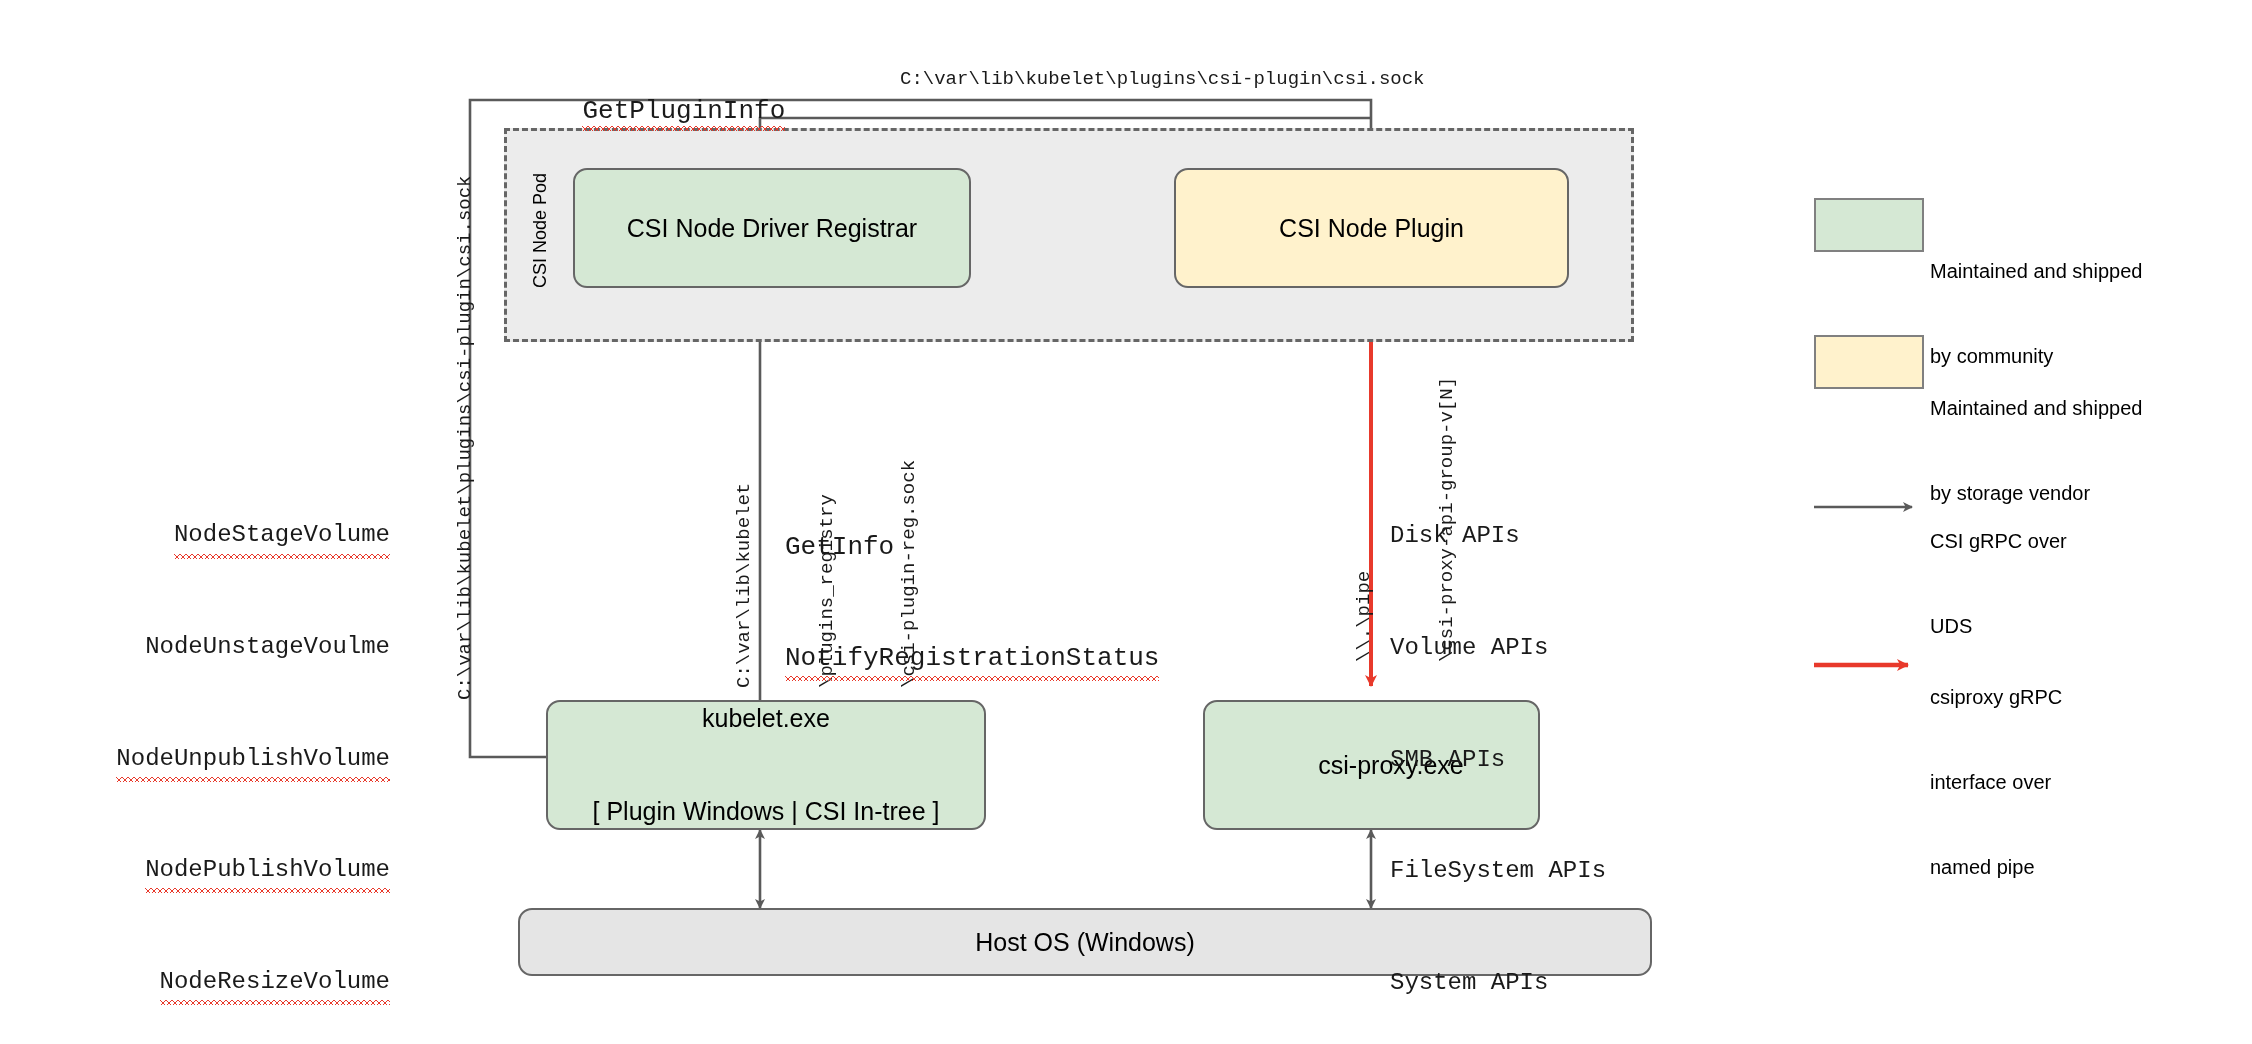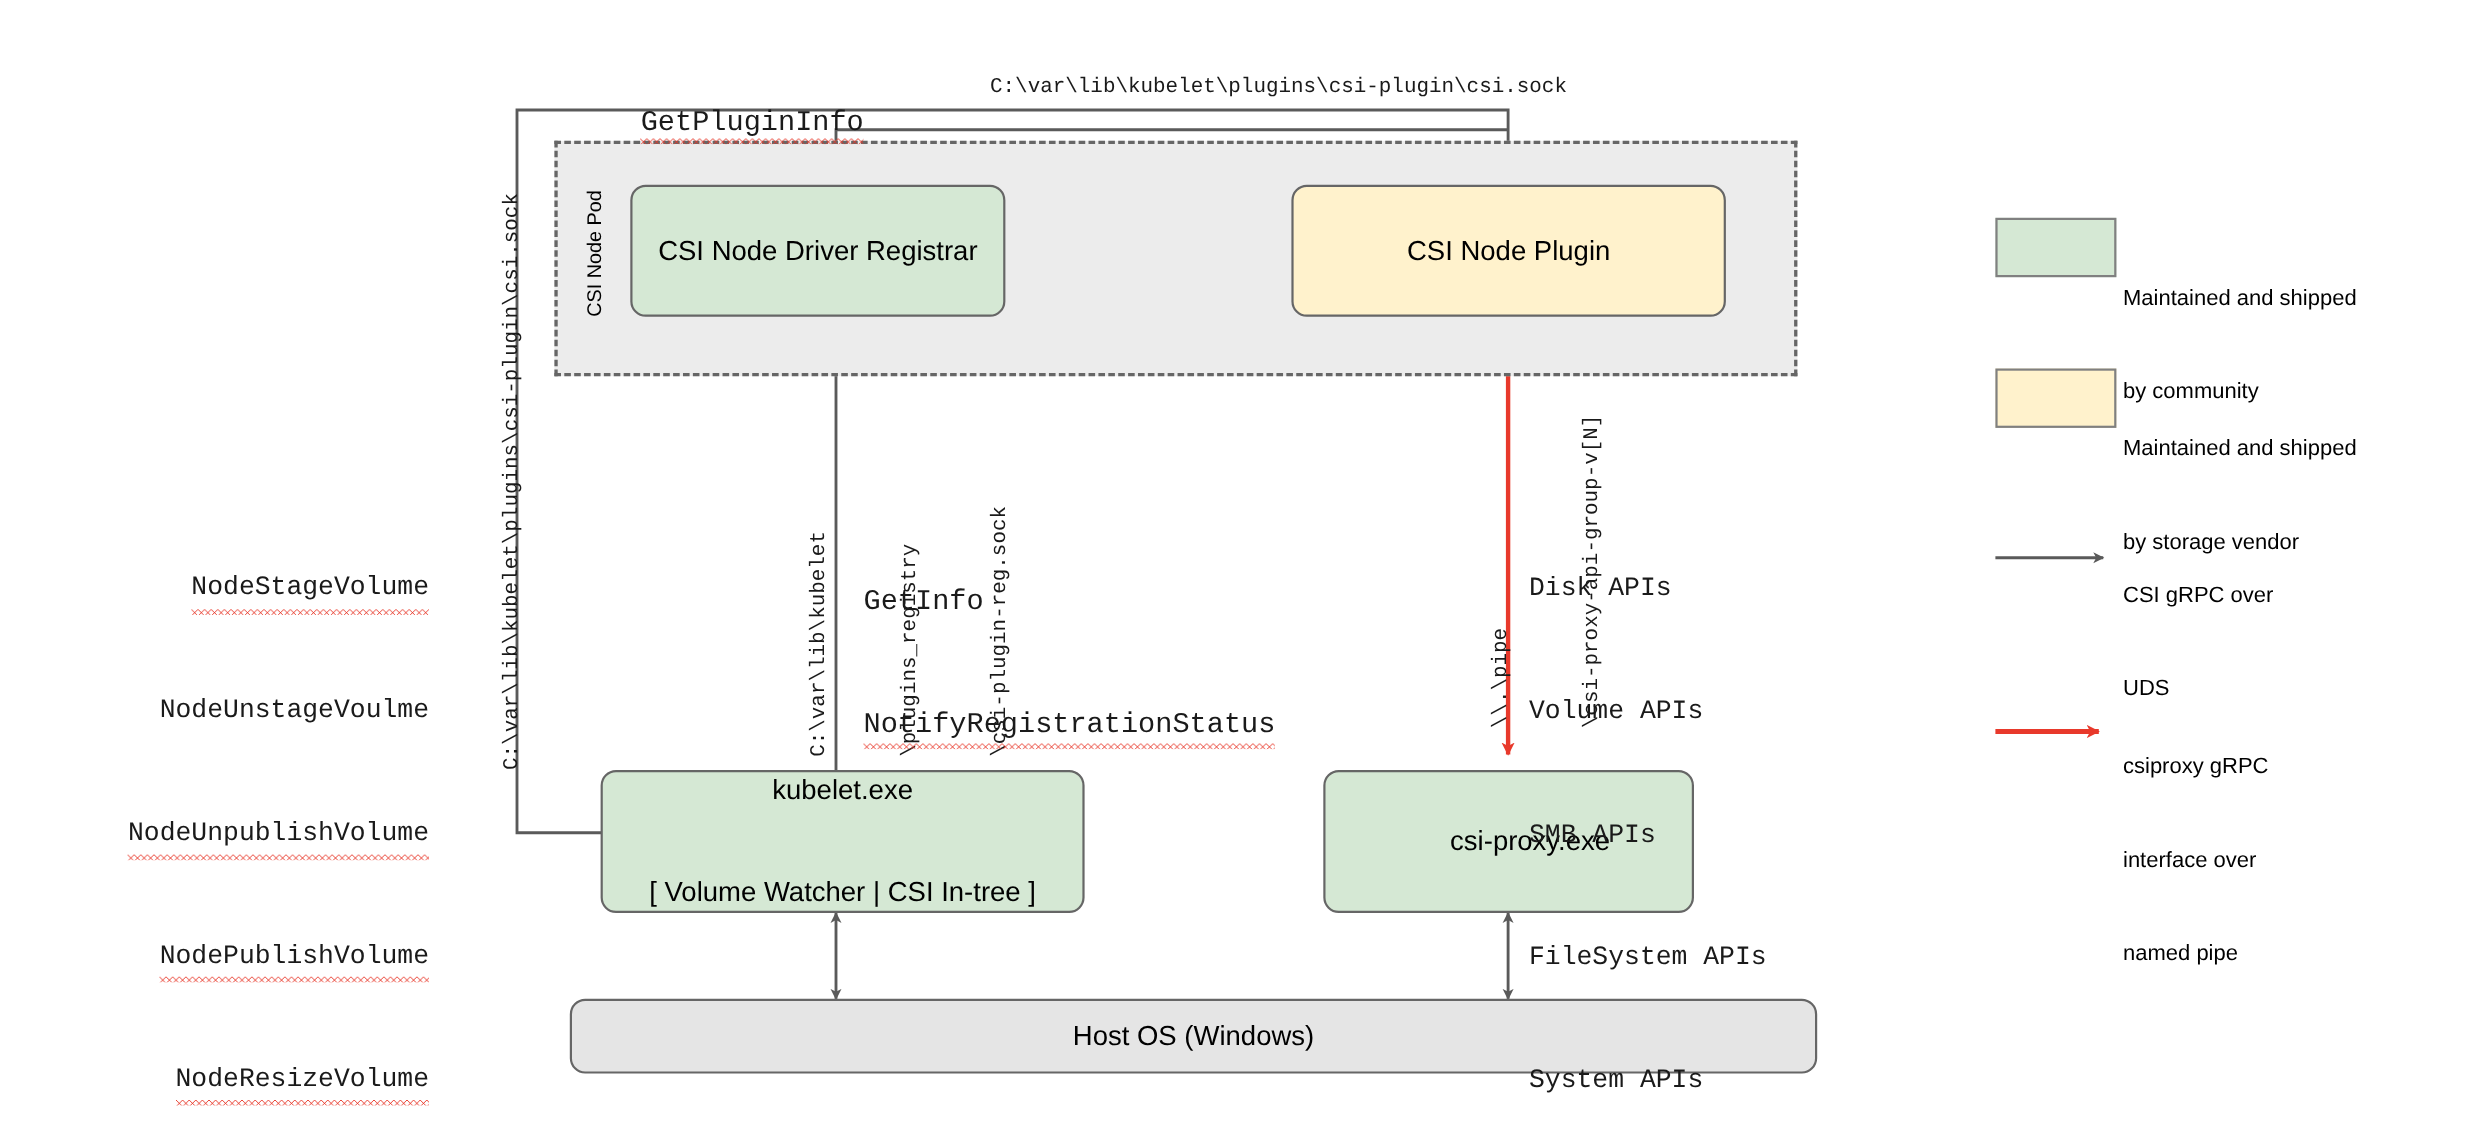--- a/index.html
+++ b/index.html
@@ -82,31 +82,31 @@
     </g>
 
     <g>
       <path d="M1371,830 L1371,908" fill="none" stroke="#5a5a5a" stroke-width="2.6" marker-end="url(#ar-gray)" marker-start="url(#ar-gray-start)"></path>
     </g>
   </svg>
 
   <div class="podbox" style="left:504px;top:128px;width:1130px;height:214px;"></div>
   <div class="podlabel" style="left:530px;top:288px;">CSI Node Pod</div>
 
-  <div class="node green" style="left:573px;top:168px;width:341px;height:120px;">
+  <div class="node green" style="left:573px;top:168px;width:398px;height:120px;">
     <span>CSI Node Driver Registrar</span>
   </div>
 
   <div class="node yellow" style="left:1174px;top:168px;width:395px;height:120px;">
     <span>CSI Node Plugin</span>
   </div>
 
   <div class="node green" style="left:546px;top:700px;width:440px;height:130px;flex-direction:column;justify-content:space-between;">
     <span>kubelet.exe</span>
-    <span>[ Volume Watcher | CSI In-tree ]</span>
+    <span>[ Plugin Windows | CSI In-tree ]</span>
   </div>
 
   <div class="node green" style="left:1203px;top:700px;width:337px;height:130px;padding-left:39px;">
     <span>csi-proxy.exe</span>
   </div>
 
   <div class="node blue" style="left:518px;top:908px;width:1134px;height:68px;">
     <span>Host OS (Windows)</span>
   </div>
 

